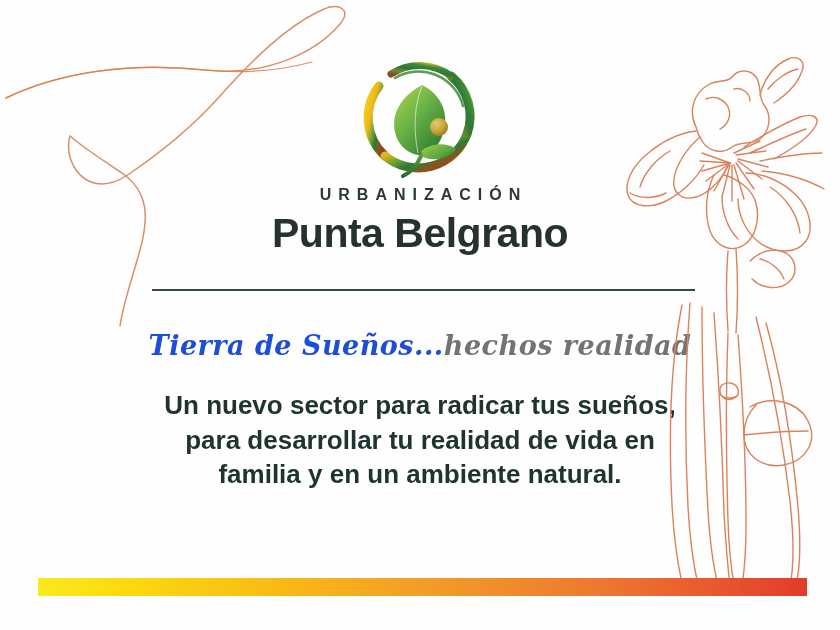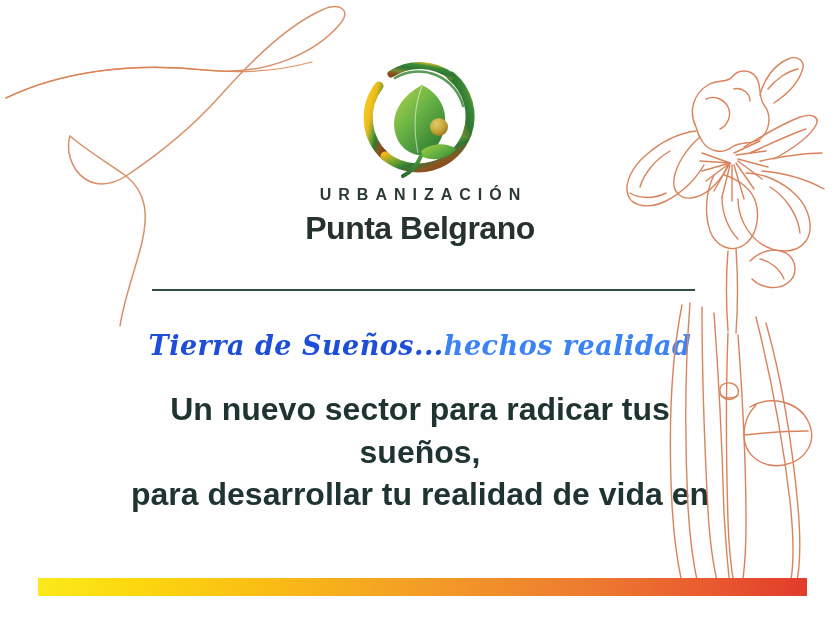--- a/index.html
+++ b/index.html
@@ -58,21 +58,21 @@
     font-size: 16px;
     font-weight: 700;
     letter-spacing: 7px;
     color: #2b3a33;
     text-indent: 7px;
     line-height: 1.1;
   }
   .brand-name {
     margin-top: 8px;
     font-family: "Liberation Sans", sans-serif;
-    font-size: 32px;
+    font-size: 41px;
     font-weight: 700;
     letter-spacing: -0.5px;
     color: #26332c;
     line-height: 1.05;
   }
 
   
   .divider {
     position: absolute;
     left: 152px;
@@ -90,31 +90,31 @@
     width: 840px;
     text-align: center;
     font-family: "DejaVu Serif", serif;
     font-style: italic;
     font-weight: 700;
     font-size: 27px;
     letter-spacing: 0.5px;
     white-space: nowrap;
   }
   .tagline .part-green { color: #1d4ed8; }
-  .tagline .part-orange { color: #3b82f6; }
+  .tagline .part-orange { color: #737373; }
 
   
   .body-copy {
     position: absolute;
     left: 120px;
     top: 388px;
     width: 600px;
     text-align: center;
     font-family: "Liberation Sans", sans-serif;
-    font-size: 32px;
+    font-size: 26px;
     font-weight: 700;
     color: #1f3330;
     line-height: 1.33;
   }
   .body-copy .line { display: block; }
 
   
   .bottom-bar {
     position: absolute;
     left: 38px;
@@ -209,20 +209,21 @@
 
   <div class="divider"></div>
 
   <div class="tagline">
     <span class="part-green">Tierra de Sueños...</span><span class="part-orange">hechos realidad</span>
   </div>
 
   <div class="body-copy">
     <span class="line">Un nuevo sector para radicar tus sueños,</span>
     <span class="line">para desarrollar tu realidad de vida en</span>
+    <span class="line">familia y en un ambiente natural.</span>
   </div>
 
   <svg class="flower-art" viewBox="0 0 230 540" fill="none" xmlns="http://www.w3.org/2000/svg">
     <g stroke="#d9835c" stroke-width="1.4" fill="none" stroke-linecap="round" stroke-linejoin="round">
 
       <path d="M86 72 C 78 56, 84 38, 98 30 C 108 24, 118 28, 122 22
                C 128 14, 140 14, 146 22 C 152 30, 148 42, 154 50
                C 162 60, 160 76, 150 84 C 142 90, 130 86, 122 92
                C 112 100, 98 96, 92 86 C 88 80, 87 76, 86 72 Z"></path>
       <path d="M96 44 C 104 40, 114 44, 118 52 C 122 60, 118 70, 110 74"></path>

